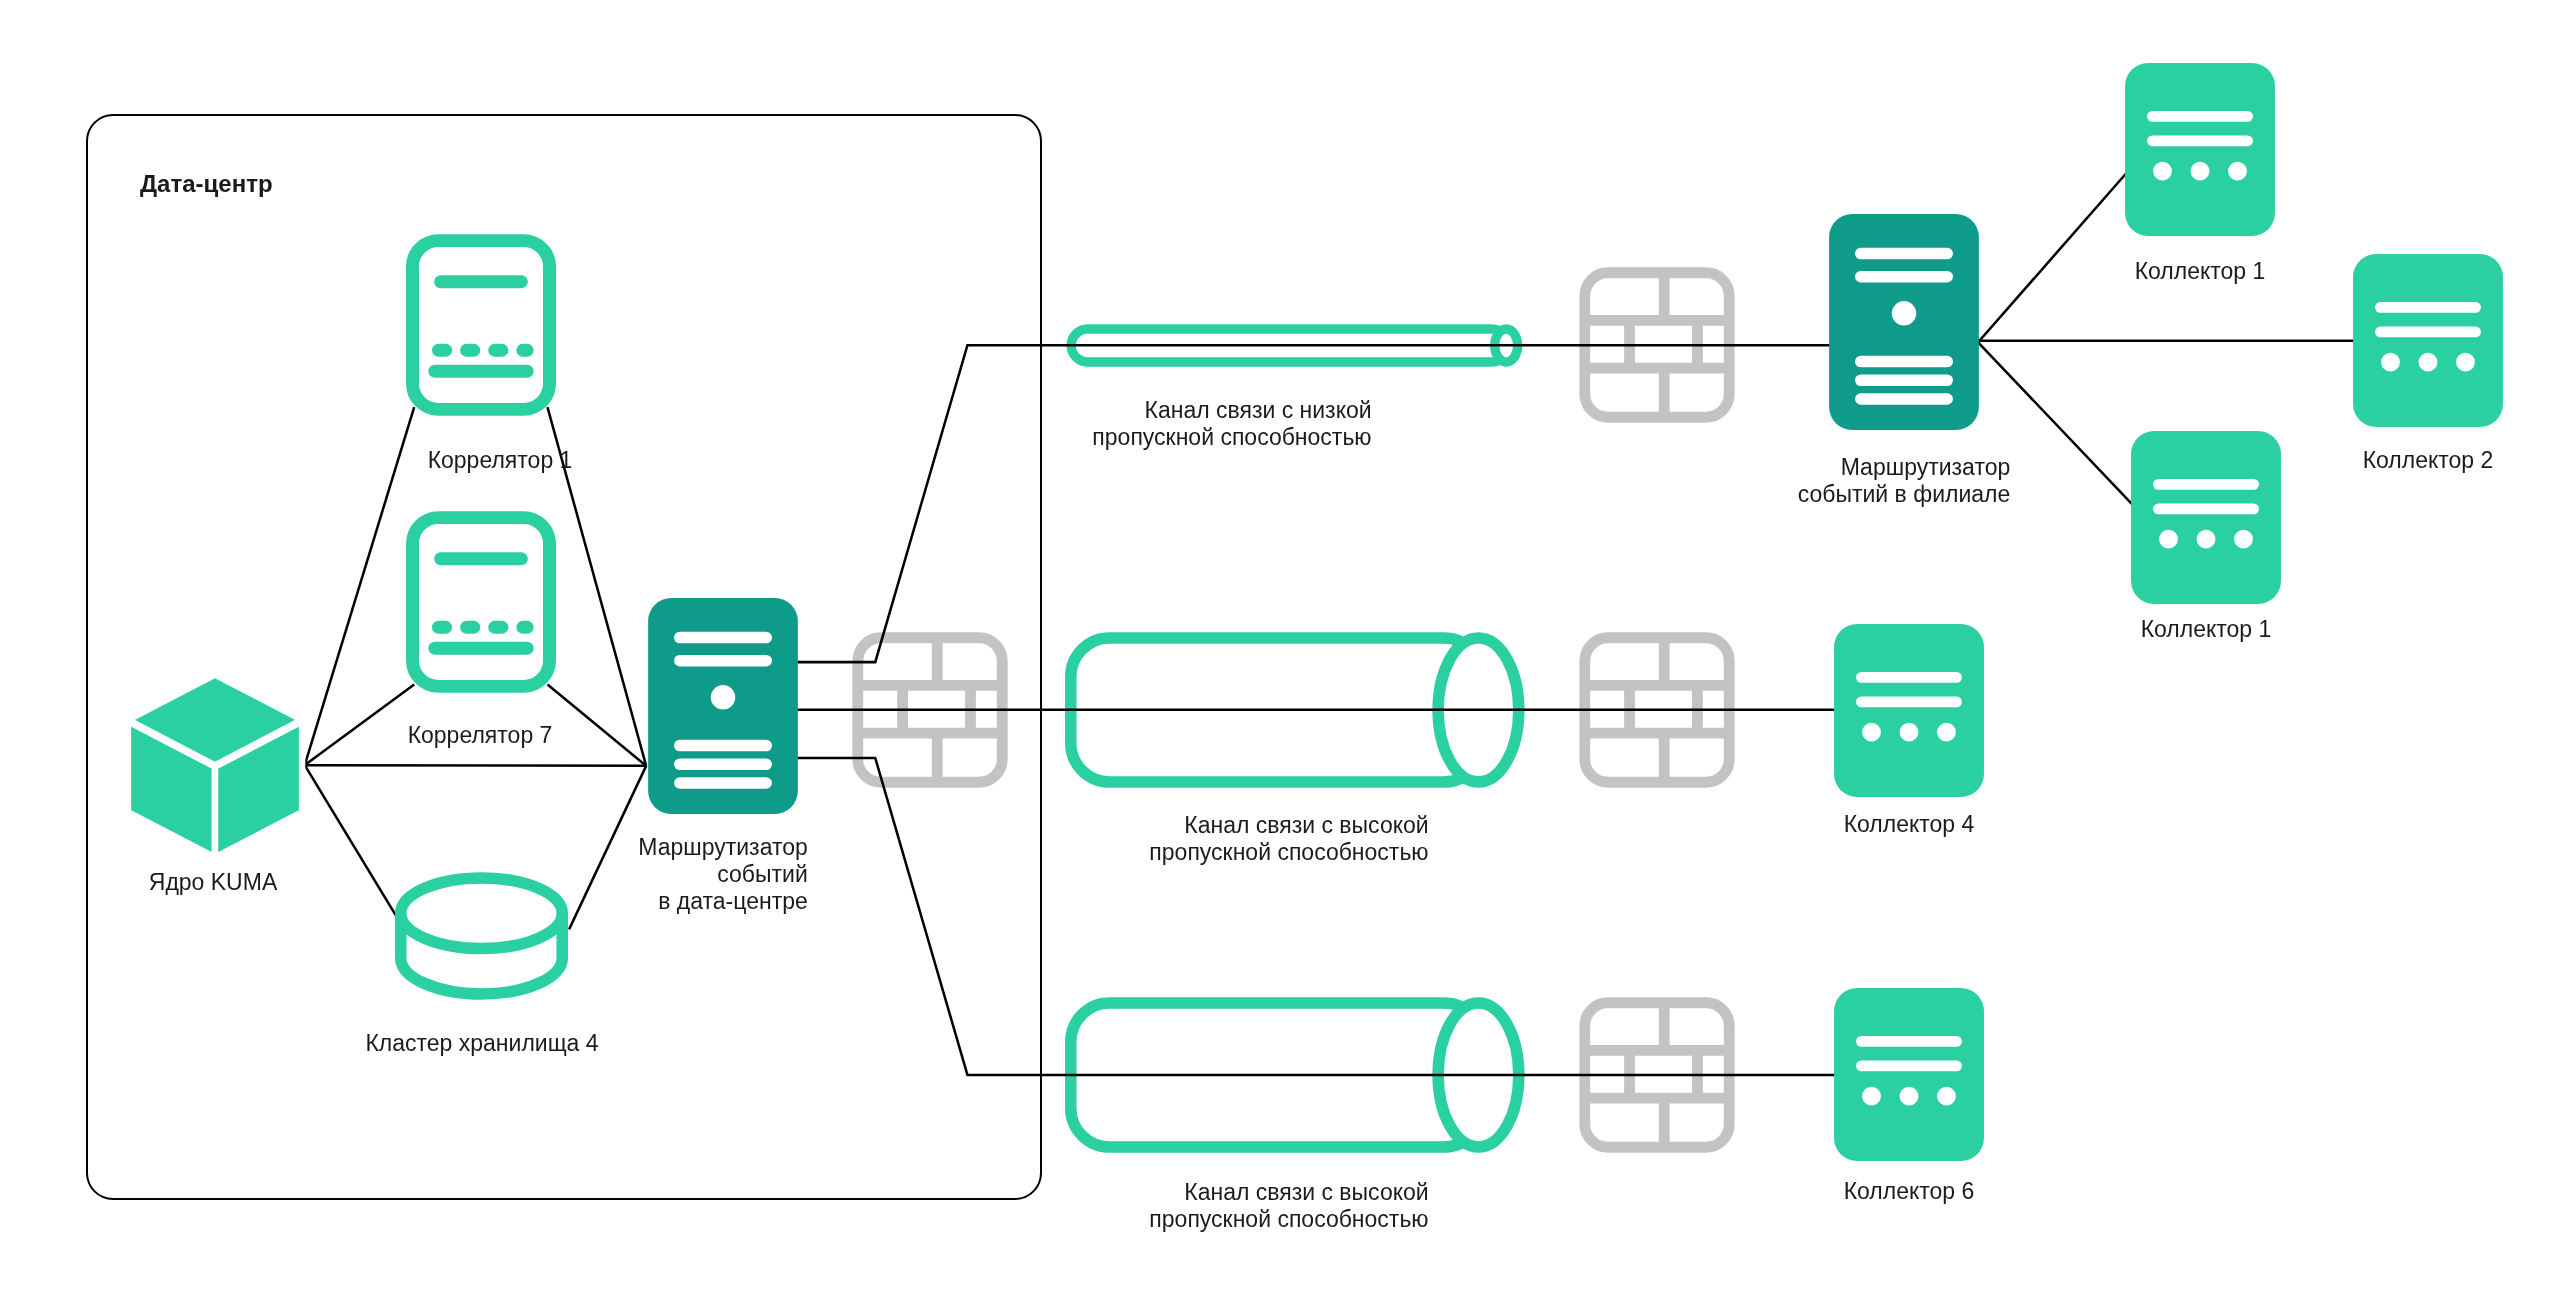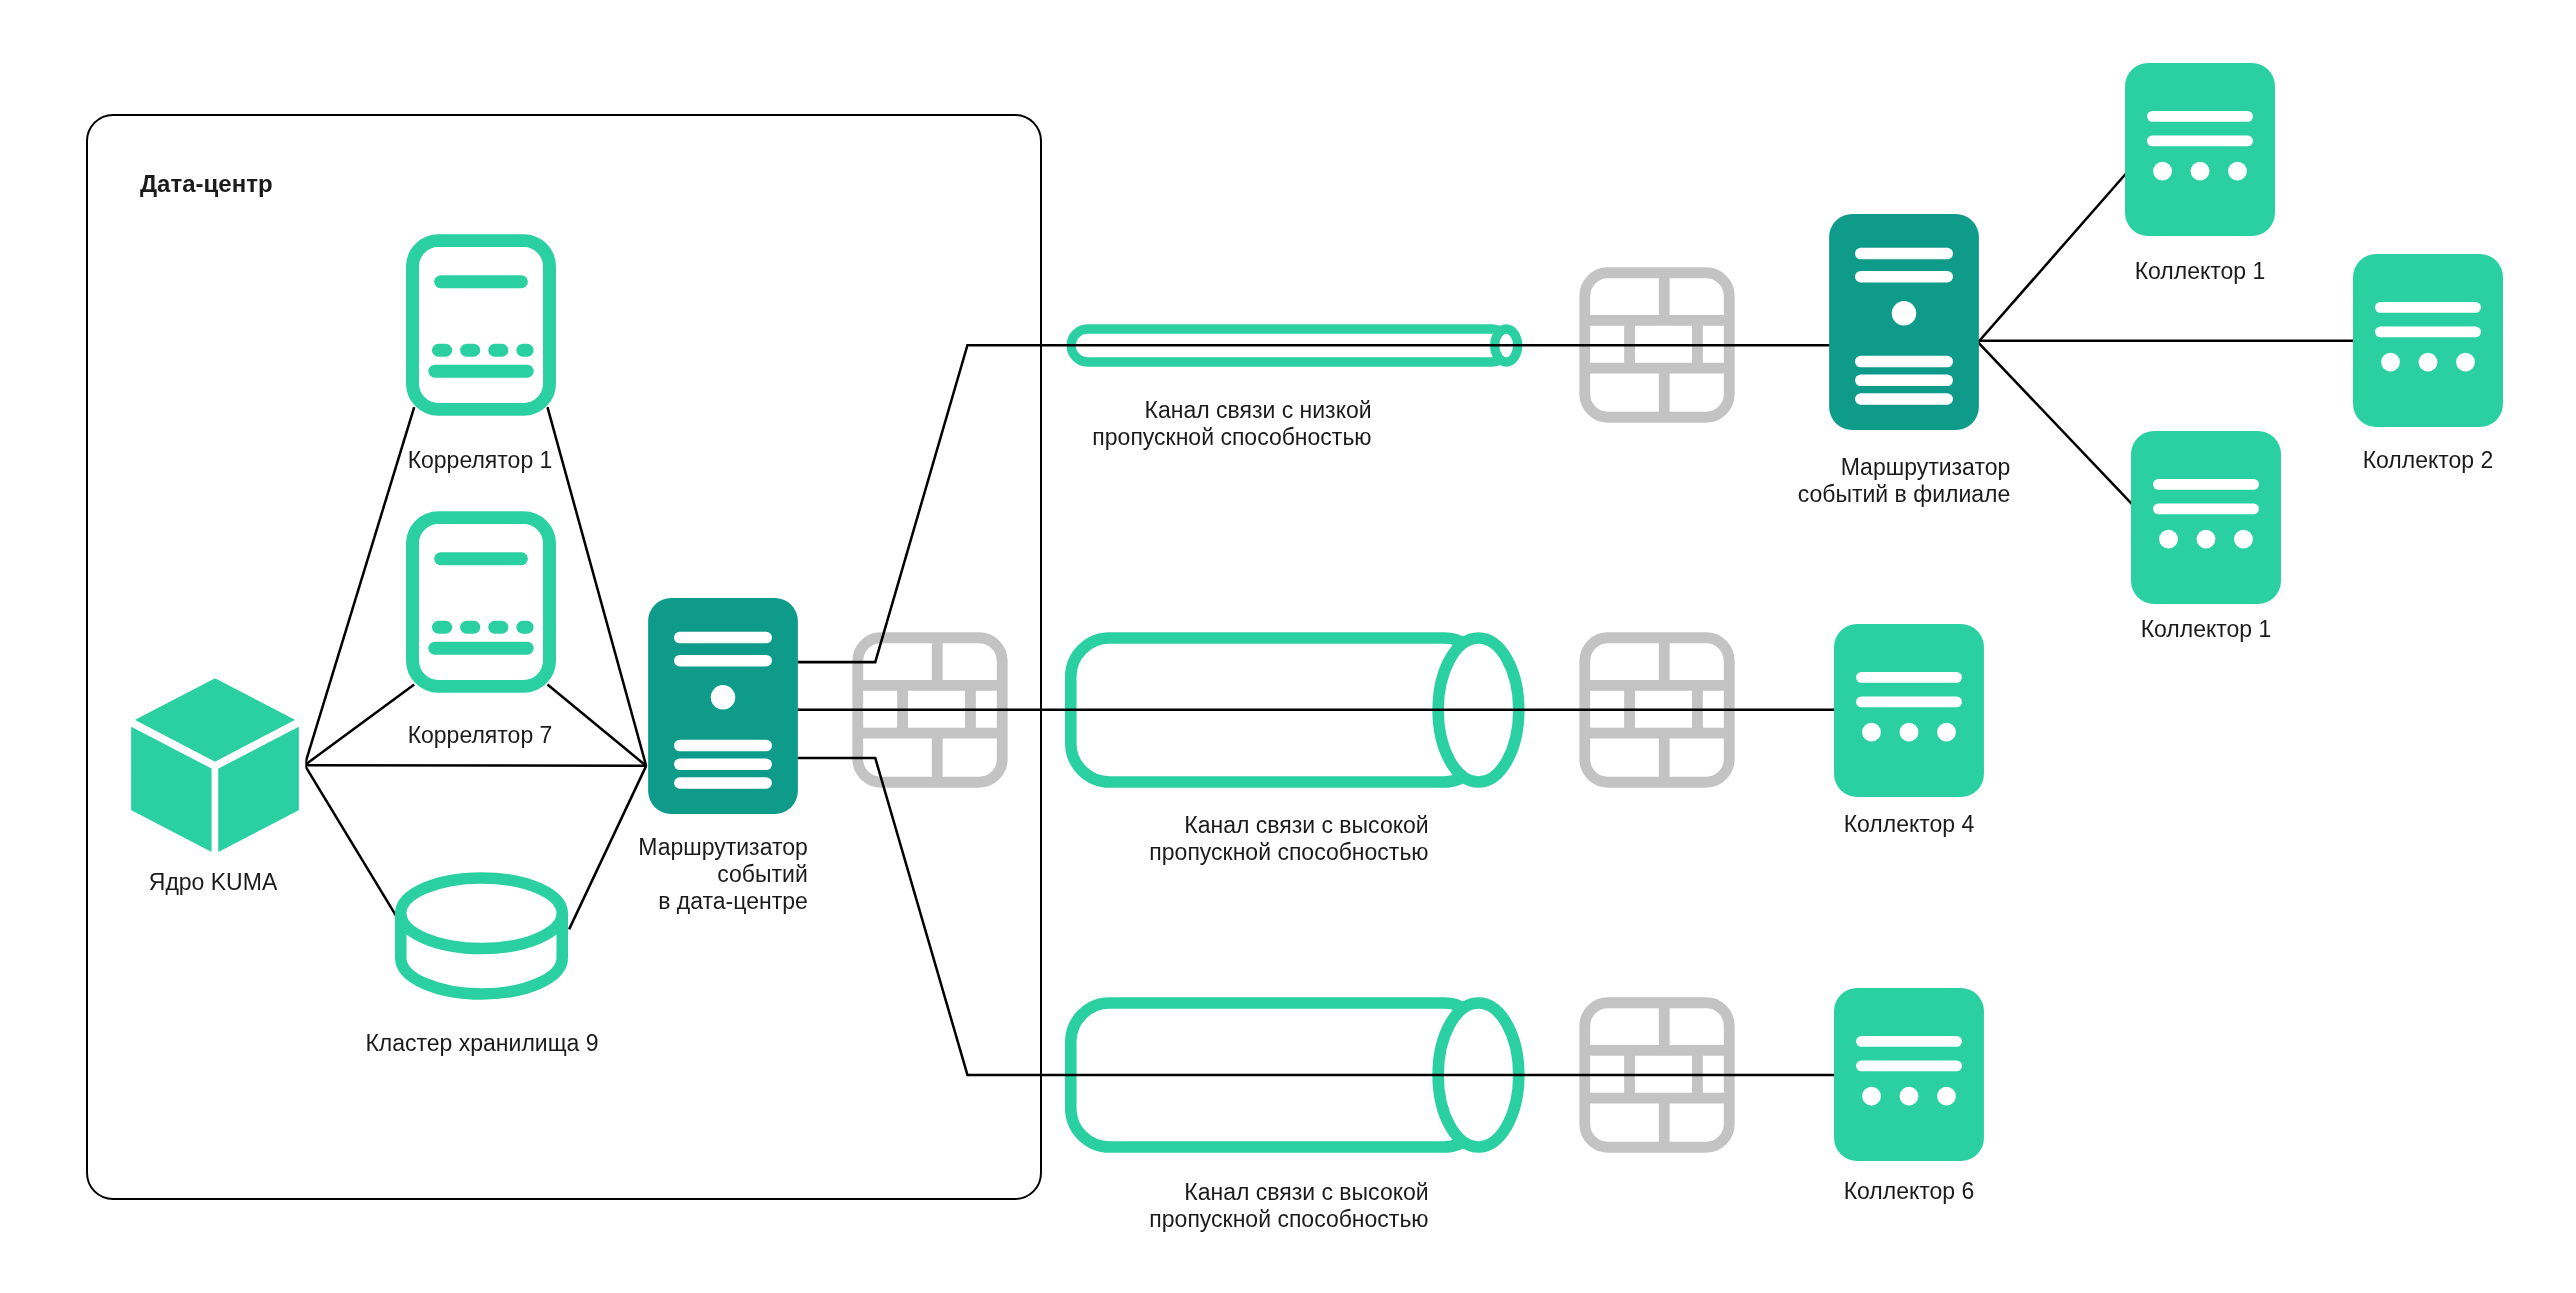--- a/index.html
+++ b/index.html
@@ -157,24 +157,24 @@
   <svg class="icon node" style="left:2131px;top:431px" width="150" height="173" viewBox="0 0 208 240">
       <use href="#sym-collector"></use>
     </svg>
   <svg class="icon node" style="left:1834px;top:624px" width="150" height="173" viewBox="0 0 208 240">
       <use href="#sym-collector"></use>
     </svg>
   <svg class="icon node" style="left:1834px;top:988px" width="150" height="173" viewBox="0 0 208 240">
       <use href="#sym-collector"></use>
     </svg>
 
-  <div class="label" style="left:480px;top:447px">Коррелятор 1</div>
+  <div class="label" style="left:500px;top:447px">Коррелятор 1</div>
   <div class="label" style="left:480px;top:722px">Коррелятор 7</div>
   <div class="label" style="left:213px;top:869px">Ядро KUMA</div>
-  <div class="label" style="left:482px;top:1030px">Кластер хранилища 9</div>
+  <div class="label" style="left:482px;top:1030px">Кластер хранилища 4</div>
   <div class="label" style="left:723px;top:834px">Маршрутизатор
 событий
 в дата-центре</div>
   <div class="label" style="left:1904px;top:454px">Маршрутизатор
 событий в филиале</div>
   <div class="label" style="left:1232px;top:397px">Канал связи с низкой
 пропускной способностью</div>
   <div class="label" style="left:1289px;top:812px">Канал связи с высокой
 пропускной способностью</div>
   <div class="label" style="left:1289px;top:1179px">Канал связи с высокой

